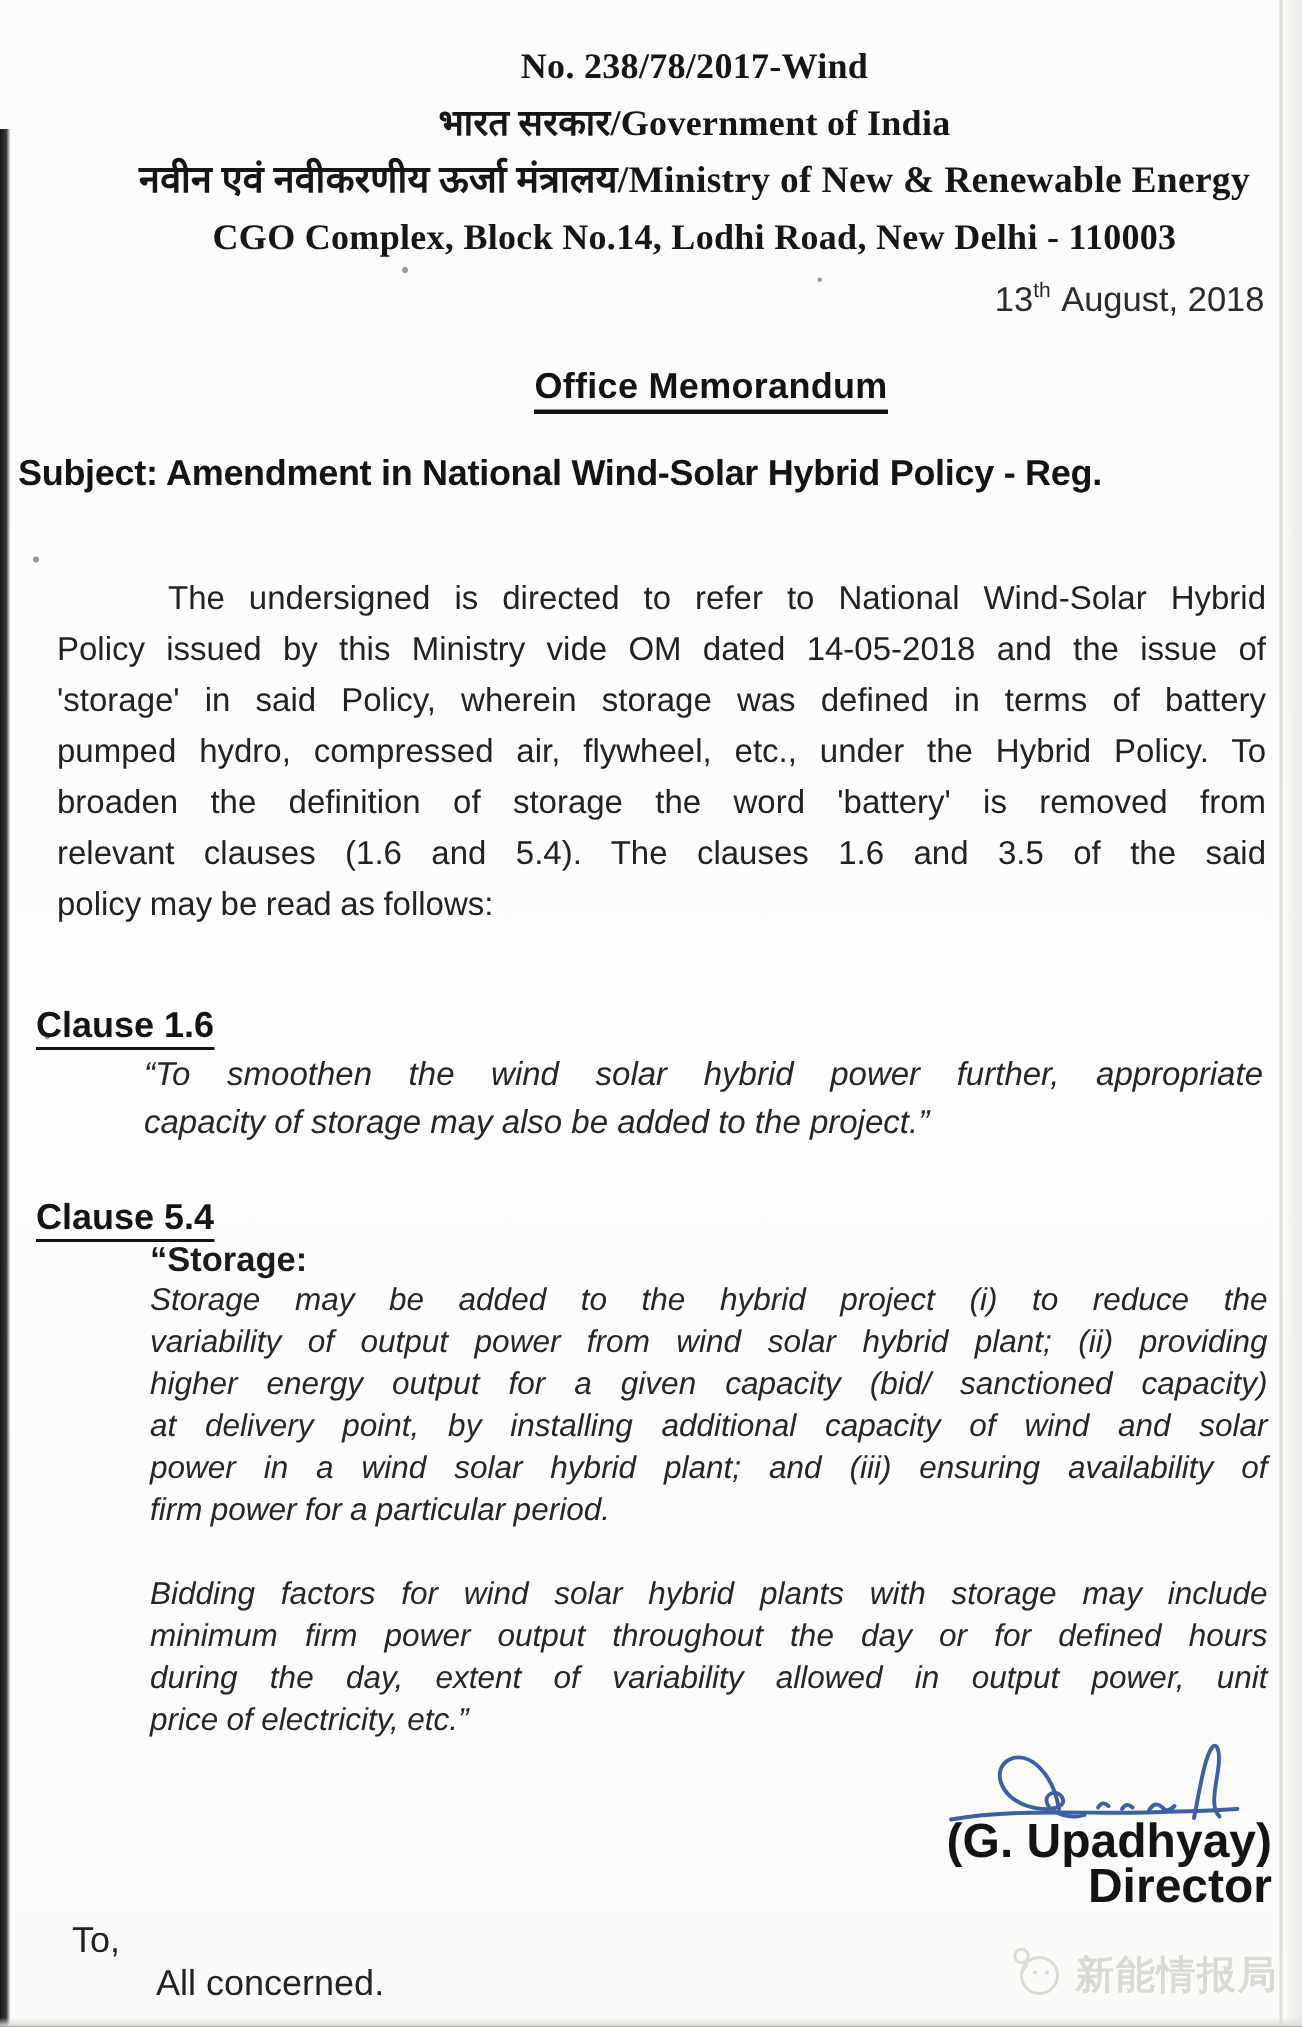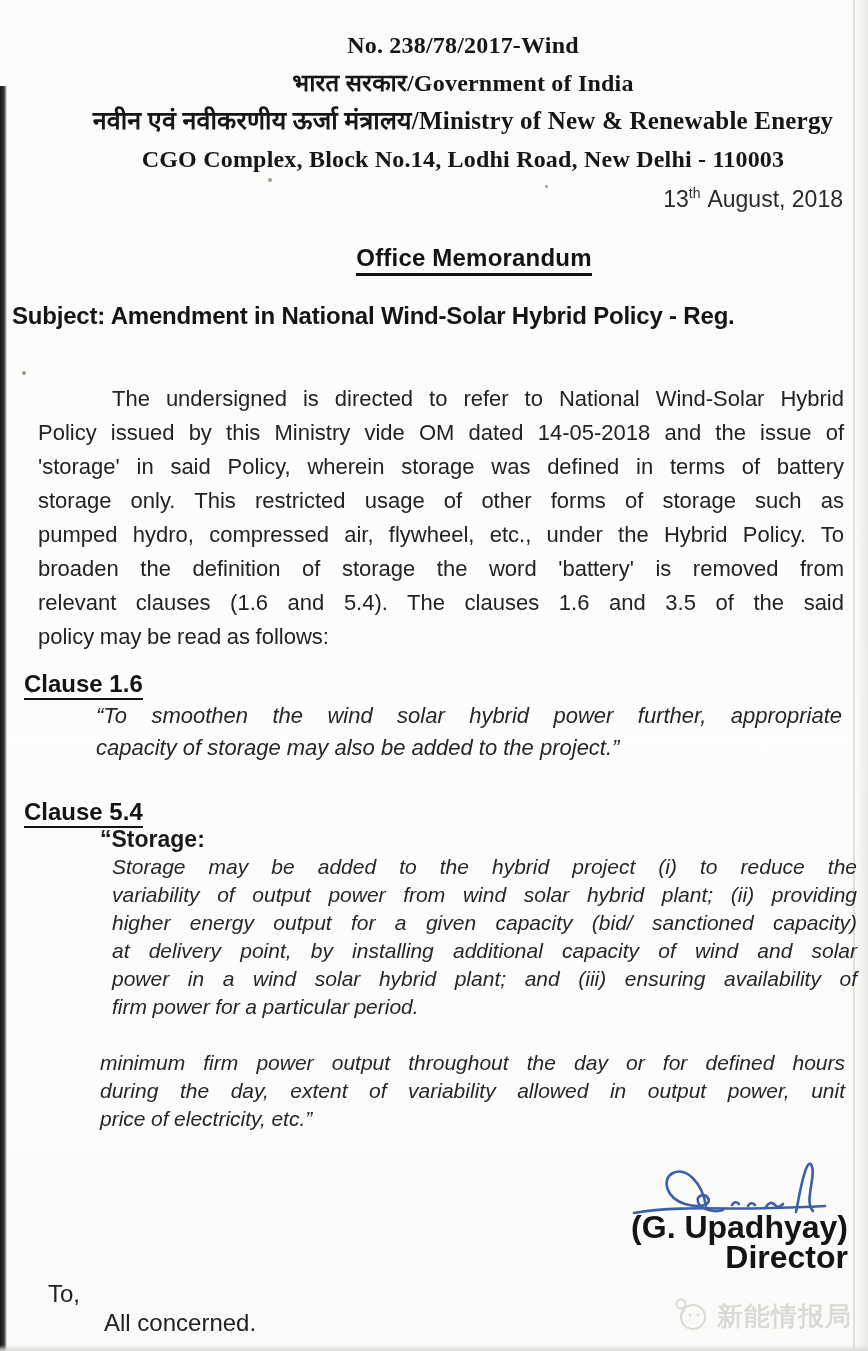--- a/index.html
+++ b/index.html
@@ -42,21 +42,21 @@
   
   .clause-h{position:absolute;left:24px;font-size:24px;font-weight:bold;color:#141414;}
   .clause-h span{border-bottom:2.5px solid #141414;padding-bottom:1px;}
   .c16{top:670px;} .c54{top:798px;}
   
   .quote16{position:absolute;top:700px;left:84px;width:758px;
     font-size:22px;font-style:italic;color:#262626;}
   .quote16 .jl{height:32px;line-height:32px;margin-left:12px;}
   
   .storage-label{position:absolute;top:826px;left:100px;font-size:23px;font-weight:bold;color:#1a1a1a;}
-  .para54a{position:absolute;top:853px;left:112px;width:745px;
+  .para54a{position:absolute;top:853px;left:100px;width:745px;
     font-size:21px;font-style:italic;color:#262626;word-spacing:-0.3px;}
   .para54b{position:absolute;top:1049px;left:100px;width:745px;
     font-size:21px;font-style:italic;color:#262626;word-spacing:-0.3px;}
   .para54a .jl,.para54b .jl{height:28px;line-height:28px;}
   
   .sig-svg{position:absolute;left:628px;top:1160px;}
   .sig-block{position:absolute;top:1212px;right:20px;text-align:right;
     font-size:32px;font-weight:bold;color:#141414;line-height:30px;}
   
   .to-label{position:absolute;top:1280px;left:48px;font-size:24px;color:#222;}
@@ -92,21 +92,20 @@
   <div class="om-title">
     <span>Office Memorandum</span>
   </div>
 
   <div class="subject">Subject: Amendment in National Wind-Solar Hybrid Policy - Reg.</div>
 
   <div class="para1">
     <div class="jl indent">The undersigned is directed to refer to National Wind-Solar Hybrid</div>
     <div class="jl">Policy issued by this Ministry vide OM dated 14-05-2018 and the issue of</div>
     <div class="jl">'storage' in said Policy, wherein storage was defined in terms of battery</div>
-    <div class="jl">storage only. This restricted usage of other forms of storage such as</div>
     <div class="jl">pumped hydro, compressed air, flywheel, etc., under the Hybrid Policy. To</div>
     <div class="jl">broaden the definition of storage the word 'battery' is removed from</div>
     <div class="jl">relevant clauses (1.6 and 5.4). The clauses 1.6 and 3.5 of the said</div>
     <div class="jl last">policy may be read as follows:</div>
   </div>
 
   <div class="clause-h c16">
     <span>Clause 1.6</span>
   </div>
   <div class="quote16">
@@ -120,20 +119,21 @@
   <div class="storage-label">“Storage:</div>
   <div class="para54a">
     <div class="jl">Storage may be added to the hybrid project (i) to reduce the</div>
     <div class="jl">variability of output power from wind solar hybrid plant; (ii) providing</div>
     <div class="jl">higher energy output for a given capacity (bid/ sanctioned capacity)</div>
     <div class="jl">at delivery point, by installing additional capacity of wind and solar</div>
     <div class="jl">power in a wind solar hybrid plant; and (iii) ensuring availability of</div>
     <div class="jl last">firm power for a particular period.</div>
   </div>
   <div class="para54b">
+    <div class="jl">Bidding factors for wind solar hybrid plants with storage may include</div>
     <div class="jl">minimum firm power output throughout the day or for defined hours</div>
     <div class="jl">during the day, extent of variability allowed in output power, unit</div>
     <div class="jl last">price of electricity, etc.”</div>
   </div>
 
   <svg class="sig-svg" width="205" height="62" viewBox="0 0 205 62">
     <g fill="none" stroke="#3c5fa8" stroke-width="2.6" stroke-linecap="round" stroke-linejoin="round">
       <path d="M6,53 C 45,46 95,49 125,48.5 C 150,48 172,47.5 197,46"></path>
       <path d="M78,46 C 74,22 58,7 45,13 C 33,19 38,38 57,44 C 72,48.5 84,45 80,38 C 77,33 68,35 70,42 C 72,49 86,53 95,50"></path>
       <path d="M104,45 q 3,-5 7,-1"></path>

